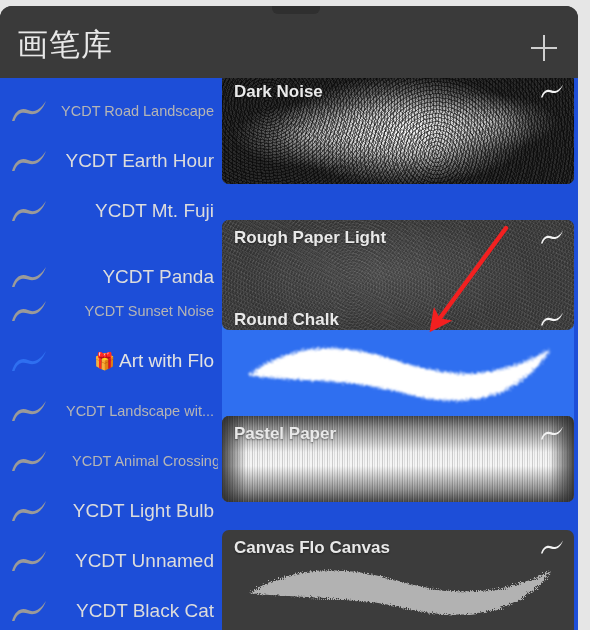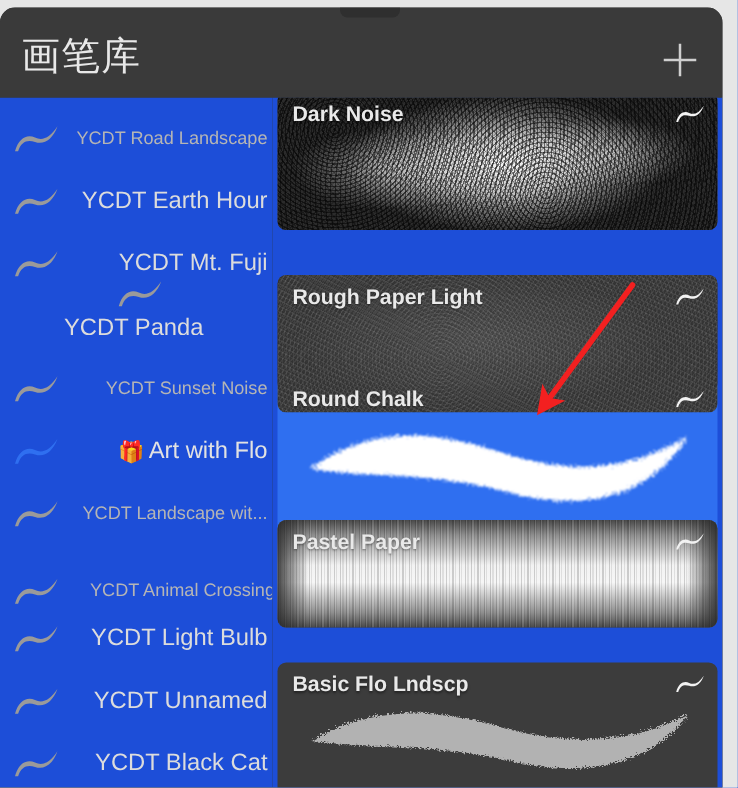--- a/index.html
+++ b/index.html
@@ -260,21 +260,21 @@
         <span class="side-label big">YCDT Earth Hour</span>
       </div>
       <div class="side-item" style="top: 108px; gap: 33px;">
         <span class="side-icon">
           <svg width="40" height="26" viewBox="0 0 40 26">
             <path d="M3 23 C6 12, 13 9, 19 12 C25 15, 31 12, 37 3 C33 14, 26 18, 19 15.5 C13 13.5, 8 15, 5.5 23 Z" fill="#9a9a9a"></path>
           </svg>
         </span>
         <span class="side-label big">YCDT Mt. Fuji</span>
       </div>
-      <div class="side-item" style="top: 140px; flex-direction: column;">
+      <div class="side-item" style="top: 174px;">
         <span class="side-icon">
           <svg width="40" height="26" viewBox="0 0 40 26">
             <path d="M3 23 C6 12, 13 9, 19 12 C25 15, 31 12, 37 3 C33 14, 26 18, 19 15.5 C13 13.5, 8 15, 5.5 23 Z" fill="#9a9a9a"></path>
           </svg>
         </span>
         <span class="side-label big">YCDT Panda</span>
       </div>
       <div class="side-item" style="top: 208px;">
         <span class="side-icon">
           <svg width="40" height="26" viewBox="0 0 40 26">
@@ -294,21 +294,21 @@
         <span class="side-label sel" style="flex: 0 0 auto; padding-right: 4px;">Art with Flo</span>
       </div>
       <div class="side-item" style="top: 308px;">
         <span class="side-icon">
           <svg width="40" height="26" viewBox="0 0 40 26">
             <path d="M3 23 C6 12, 13 9, 19 12 C25 15, 31 12, 37 3 C33 14, 26 18, 19 15.5 C13 13.5, 8 15, 5.5 23 Z" fill="#9a9a9a"></path>
           </svg>
         </span>
         <span class="side-label small">YCDT Landscape wit...</span>
       </div>
-      <div class="side-item" style="top: 370px; gap: 20px;">
+      <div class="side-item" style="top: 358px; gap: 20px;">
         <span class="side-icon">
           <svg width="40" height="26" viewBox="0 0 40 26">
             <path d="M3 23 C6 12, 13 9, 19 12 C25 15, 31 12, 37 3 C33 14, 26 18, 19 15.5 C13 13.5, 8 15, 5.5 23 Z" fill="#9a9a9a"></path>
           </svg>
         </span>
         <span class="side-label small">YCDT Animal Crossing</span>
       </div>
       <div class="side-item" style="top: 408px;">
         <span class="side-icon">
           <svg width="40" height="26" viewBox="0 0 40 26">
@@ -391,21 +391,21 @@
           <svg class="tex" viewBox="0 0 352 110" preserveAspectRatio="none">
             <defs>
               <filter id="bff">
                 <feTurbulence type="turbulence" baseFrequency="0.5 0.9" numOctaves="3" result="n"></feTurbulence>
                 <feDisplacementMap in="SourceGraphic" in2="n" scale="5"></feDisplacementMap>
               </filter>
             </defs>
             <path d="M26,62 C70,34 120,34 176,50 C232,66 280,64 328,40 C300,80 246,92 186,78 C126,64 74,68 26,62 Z" fill="#bdbdbd" filter="url(#bff)" opacity="0.92"></path>
           </svg>
         </div>
-        <div class="card-title">Basic Flo Lndscp</div>
+        <div class="card-title">Canvas Flo Canvas</div>
         <div class="card-brushicon"><svg width="26" height="18" viewBox="0 0 40 26">
             <path d="M3 23 C6 12, 13 9, 19 12 C25 15, 31 12, 37 3 C33 14, 26 18, 19 15.5 C13 13.5, 8 15, 5.5 23 Z" fill="#f2f2f2"></path>
           </svg></div>
       </div>
     </div>
 
 </div>
 
 <svg id="arrow-annotation" viewBox="0 0 590 630">
   <defs>

